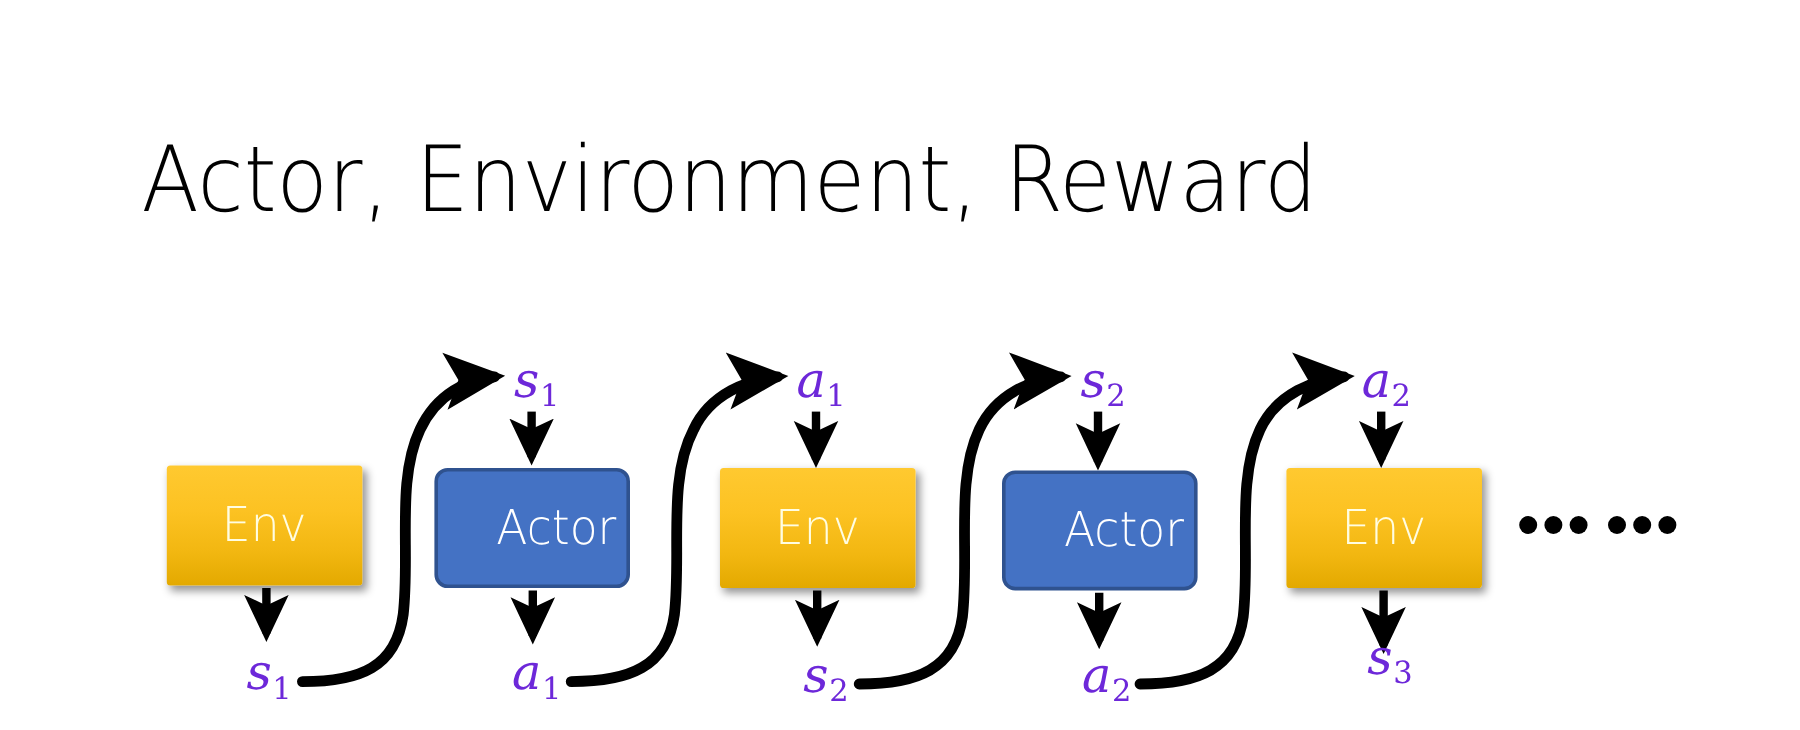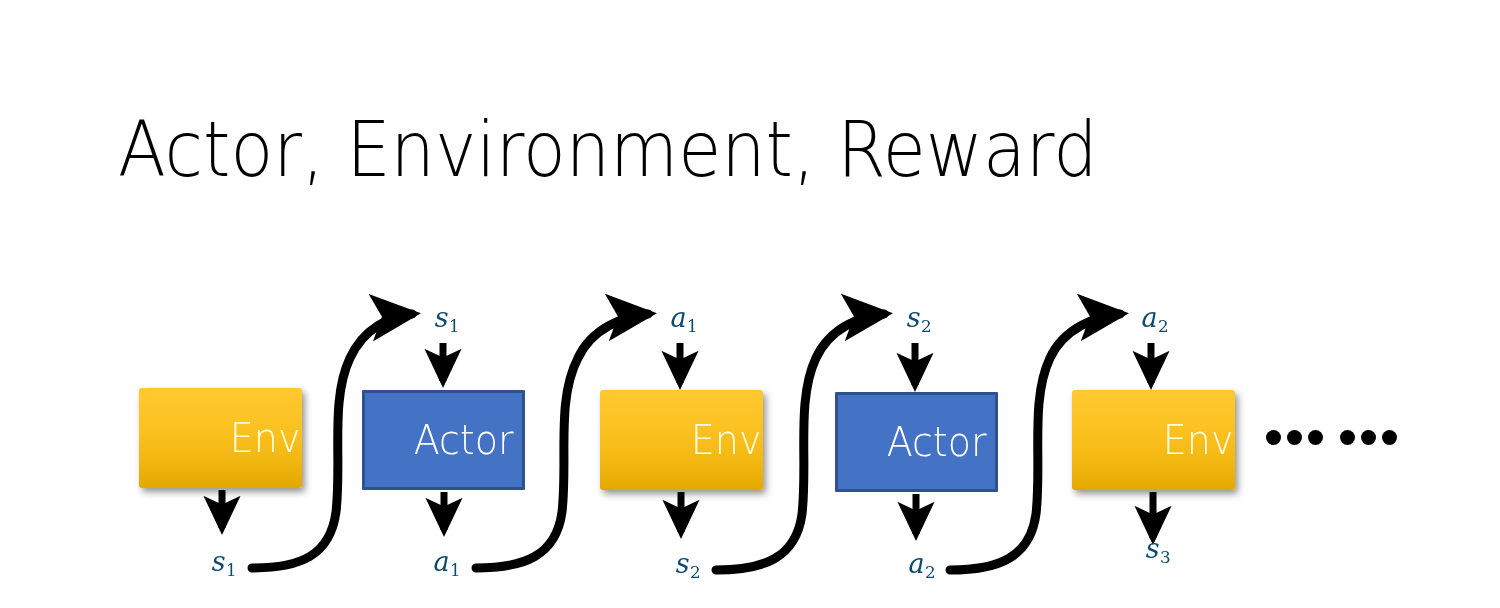--- a/index.html
+++ b/index.html
@@ -66,42 +66,41 @@
     font-weight: 300;
     font-stretch: condensed;
     line-height: 1;
     white-space: nowrap;
     transform: scaleX(0.95);
   }
   .node.env {
     background: linear-gradient(to bottom, #FFC930 0%, #FCC222 38%, #F2B711 72%, #E3A900 100%);
     border-radius: 3px;
     box-shadow: 3px 4px 7px rgba(0,0,0,0.42);
-    justify-content: flex-end;
   }
   .node.env .node-label {
     color: #FFFDE2;
   }
   .node.actor {
     background: #4472C4;
     border: 3px solid #2F528F;
-    border-radius: 1px;
+    border-radius: 11px;
     padding-left: 40px;
   }
   .node.actor .node-label {
     color: #FFFFFF;
   }
 
   
   .var-label {
     position: absolute;
     font-family: "DejaVu Serif", serif;
     font-style: italic;
-    font-size: 27px;
-    color: #0c4a6e;
+    font-size: 41px;
+    color: #6d28d9;
     white-space: nowrap;
     line-height: 1;
     transform: translate(-50%, -50%);
   }
   .var-label sub {
     font-size: 0.62em;
     font-style: normal;
     vertical-align: baseline;
     position: relative;
     bottom: -0.30em;

